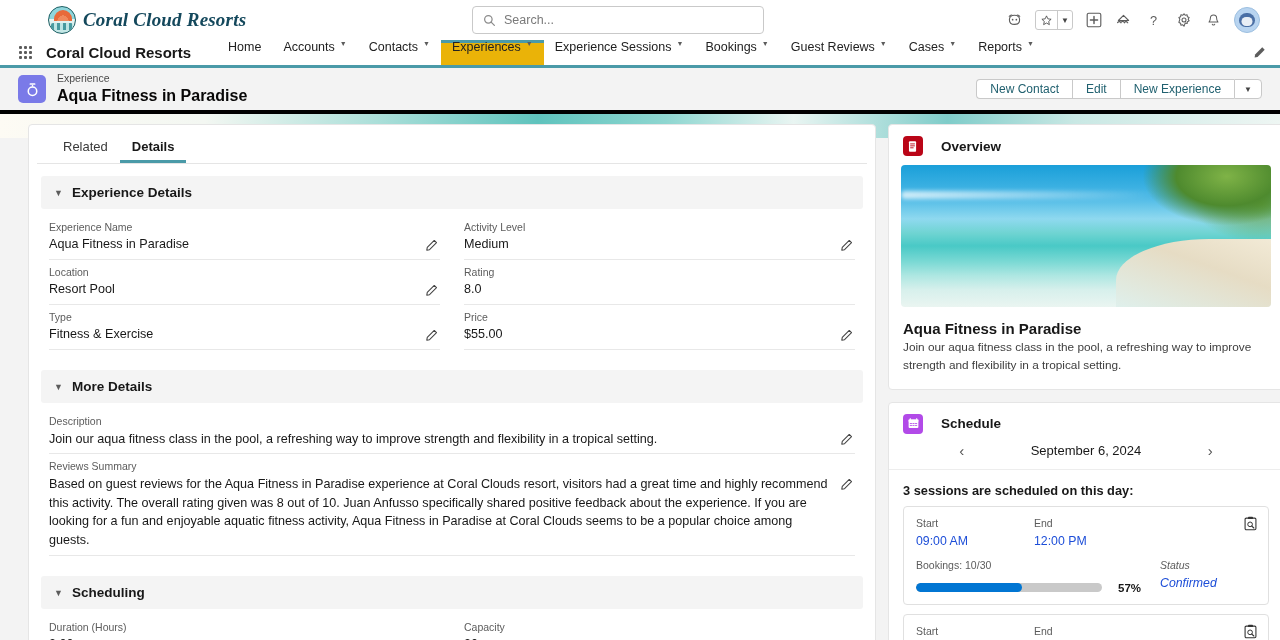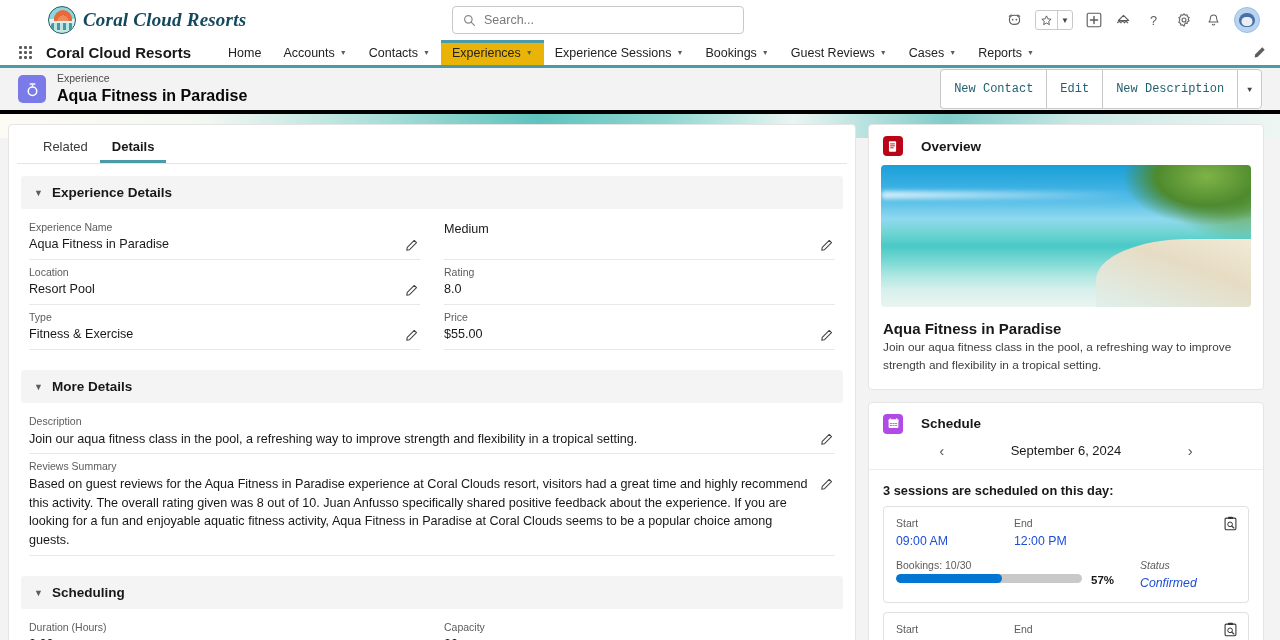--- a/index.html
+++ b/index.html
@@ -34,21 +34,21 @@
     height: 7px;
     background: repeating-linear-gradient(90deg, #2e8b92 0 3px, #b9e4e3 3px 6px);
     border-radius: 2px; opacity: .85;
   }
   .brand-name {
     font-family: "Liberation Serif", serif;
     font-style: italic; font-weight: 700;
     font-size: 19px; color: #14485c; letter-spacing: .2px;
   }
   .global-search {
-    position: absolute; left: 452px; top: 6px;
+    position: absolute; left: 472px; top: 6px;
     width: 292px; height: 28px;
     border: 1px solid #c9c9c9; border-radius: 4px;
     background: #fff; display: flex; align-items: center;
     gap: 8px; padding: 0 10px;
   }
   .global-search .sicon { width: 13px; height: 13px; flex: none; }
   .global-search .ph { font-size: 12.5px; color: #7a7a7a; }
   .gh-actions {
     margin-left: auto; display: flex; align-items: center;
     gap: 11px; padding-right: 12px;
@@ -98,21 +98,21 @@
     gap: 2px; align-content: center; justify-content: center;
     align-self: center; margin-right: 10px;
   }
   .waffle i { width: 3px; height: 3px; background: #5c5c5c; border-radius: 1px; }
   .app-name {
     font-size: 15px; font-weight: 700; color: #181818;
     align-self: center; margin-right: 26px; white-space: nowrap;
   }
   .nav-items { display: flex; align-items: stretch; }
   .nav-item {
-    display: flex; align-items: center; gap: 5px;
+    display: flex; align-items: flex-start; gap: 5px;
     padding: 0 11px; font-size: 12.5px; color: #222;
     white-space: nowrap; cursor: pointer; position: relative;
   }
   .nav-item.active {
     background: #eab308; box-shadow: inset 0 3px 0 0 #4a9aa8;
   }
   .caret { font-size: 7px; color: #5c5c5c; line-height: 1; }
   .nav-edit { margin-left: auto; align-self: center; padding-right: 14px; }
   
   .record-header {
@@ -122,39 +122,39 @@
   }
   .rec-icon {
     width: 28px; height: 28px; border-radius: 5px;
     background: #7a7ae8; margin-right: 11px; flex: none;
     display: flex; align-items: center; justify-content: center;
   }
   .rec-eyebrow { font-size: 10.5px; color: #4a4a4a; line-height: 1.25; }
   .rec-title { font-size: 16px; font-weight: 700; color: #080707; line-height: 1.25; }
   .rec-actions { margin-left: auto; display: flex; align-items: stretch; }
   .rec-btn {
-    height: 40px; background: #fff;
+    height: 20px; background: #fff;
     border: 1px solid #c9c9c9; border-right: none;
     font-size: 12px; color: #20606f; cursor: pointer;
     padding: 0 13px; display: flex; align-items: center;
-    white-space: nowrap; font-family: Liberation Mono, monospace;
+    white-space: nowrap; font-family: Liberation Sans, sans-serif;
   }
   .rec-btn:first-child { border-radius: 4px 0 0 4px; }
   .rec-btn.caret-btn {
     border-right: 1px solid #c9c9c9; border-radius: 0 4px 4px 0;
     padding: 0 9px; font-size: 8px; color: #444;
   }
   
   .page-body {
     position: relative; height: 526px;
     background:
       linear-gradient(90deg,
         #fdfbf4 0%, #f3f7f2 16%, #a8ded8 30%, #5fc3bd 42%,
         #8ed6d0 52%, #e9f5f2 62%, #7fccc9 74%, #c9e8e4 84%, #eef6f3 100%);
-    padding: 10px 12px 0 8px;
+    padding: 10px 12px 0 28px;
     display: flex; gap: 12px; align-items: flex-start;
   }
   .page-body::before {
     content: ""; position: absolute; inset: 24px 0 0 0;
     background: #f3f3f3;
   }
   .col-main {
     position: relative; width: 848px; flex: none;
     background: #fff; border: 1px solid #e5e5e5;
     border-radius: 4px; overflow: hidden;
@@ -268,21 +268,21 @@
   .sess-row { display: flex; }
   .sess-col { width: 118px; }
   .s-label { font-size: 10.5px; color: #5c5c5c; line-height: 1.5; }
   .s-value { font-size: 12.3px; color: #1d4ed8; line-height: 1.5; }
   .sess-ic {
     position: absolute; right: 10px; top: 9px;
     width: 15px; height: 15px; cursor: pointer;
   }
   .sess-row2 { display: flex; align-items: flex-start; margin-top: 8px; }
   .book-block { flex: 1; padding-right: 14px; }
-  .prog-line { display: flex; gap: 9px; margin-top: 0; }
+  .prog-line { display: flex; align-items: center; gap: 16px; margin-top: 8px; }
   .prog-track {
     flex: 1; height: 9px; border-radius: 5px; background: #c9c9c9;
     overflow: hidden; max-width: 186px;
   }
   .prog-fill { height: 100%; border-radius: 5px; background: #0176d3; }
   .prog-pct { font-size: 11.5px; font-weight: 700; color: #181818; }
   .status-block { width: 96px; font-style: italic; }
   svg { display: block; }
 </style>
 </head>
@@ -417,21 +417,21 @@
       <path d="M10 4.5v2.2" stroke="#fff" stroke-width="1.6"></path>
     </svg>
   </div>
   <div>
     <div class="rec-eyebrow">Experience</div>
     <div class="rec-title">Aqua Fitness in Paradise</div>
   </div>
   <div class="rec-actions">
     <button class="rec-btn">New Contact</button>
     <button class="rec-btn">Edit</button>
-    <button class="rec-btn">New Description</button>
+    <button class="rec-btn">New Experience</button>
     <button class="rec-btn caret-btn">▼</button>
   </div>
 </div>
 
 <div class="page-body">
 
   <div class="col-main">
     <div class="tabs">
       <div class="tab">Related</div>
       <div class="tab active">Details</div>
@@ -443,20 +443,21 @@
     </div>
     <div class="field-grid">
       <div class="field">
         <div class="f-label">Experience Name</div>
         <div class="f-value">Aqua Fitness in Paradise</div>
         <svg class="pencil" viewBox="0 0 16 16">
           <path d="M11.4 1.8l2.8 2.8L5.6 13.2l-3.4.6.6-3.4z" fill="none" stroke="#444" stroke-width="1.3" stroke-linejoin="round"></path>
         </svg>
       </div>
       <div class="field">
+        <div class="f-label">Activity Level</div>
         <div class="f-value">Medium</div>
         <svg class="pencil" viewBox="0 0 16 16">
           <path d="M11.4 1.8l2.8 2.8L5.6 13.2l-3.4.6.6-3.4z" fill="none" stroke="#444" stroke-width="1.3" stroke-linejoin="round"></path>
         </svg>
       </div>
       <div class="field">
         <div class="f-label">Location</div>
         <div class="f-value">Resort Pool</div>
         <svg class="pencil" viewBox="0 0 16 16">
           <path d="M11.4 1.8l2.8 2.8L5.6 13.2l-3.4.6.6-3.4z" fill="none" stroke="#444" stroke-width="1.3" stroke-linejoin="round"></path>

